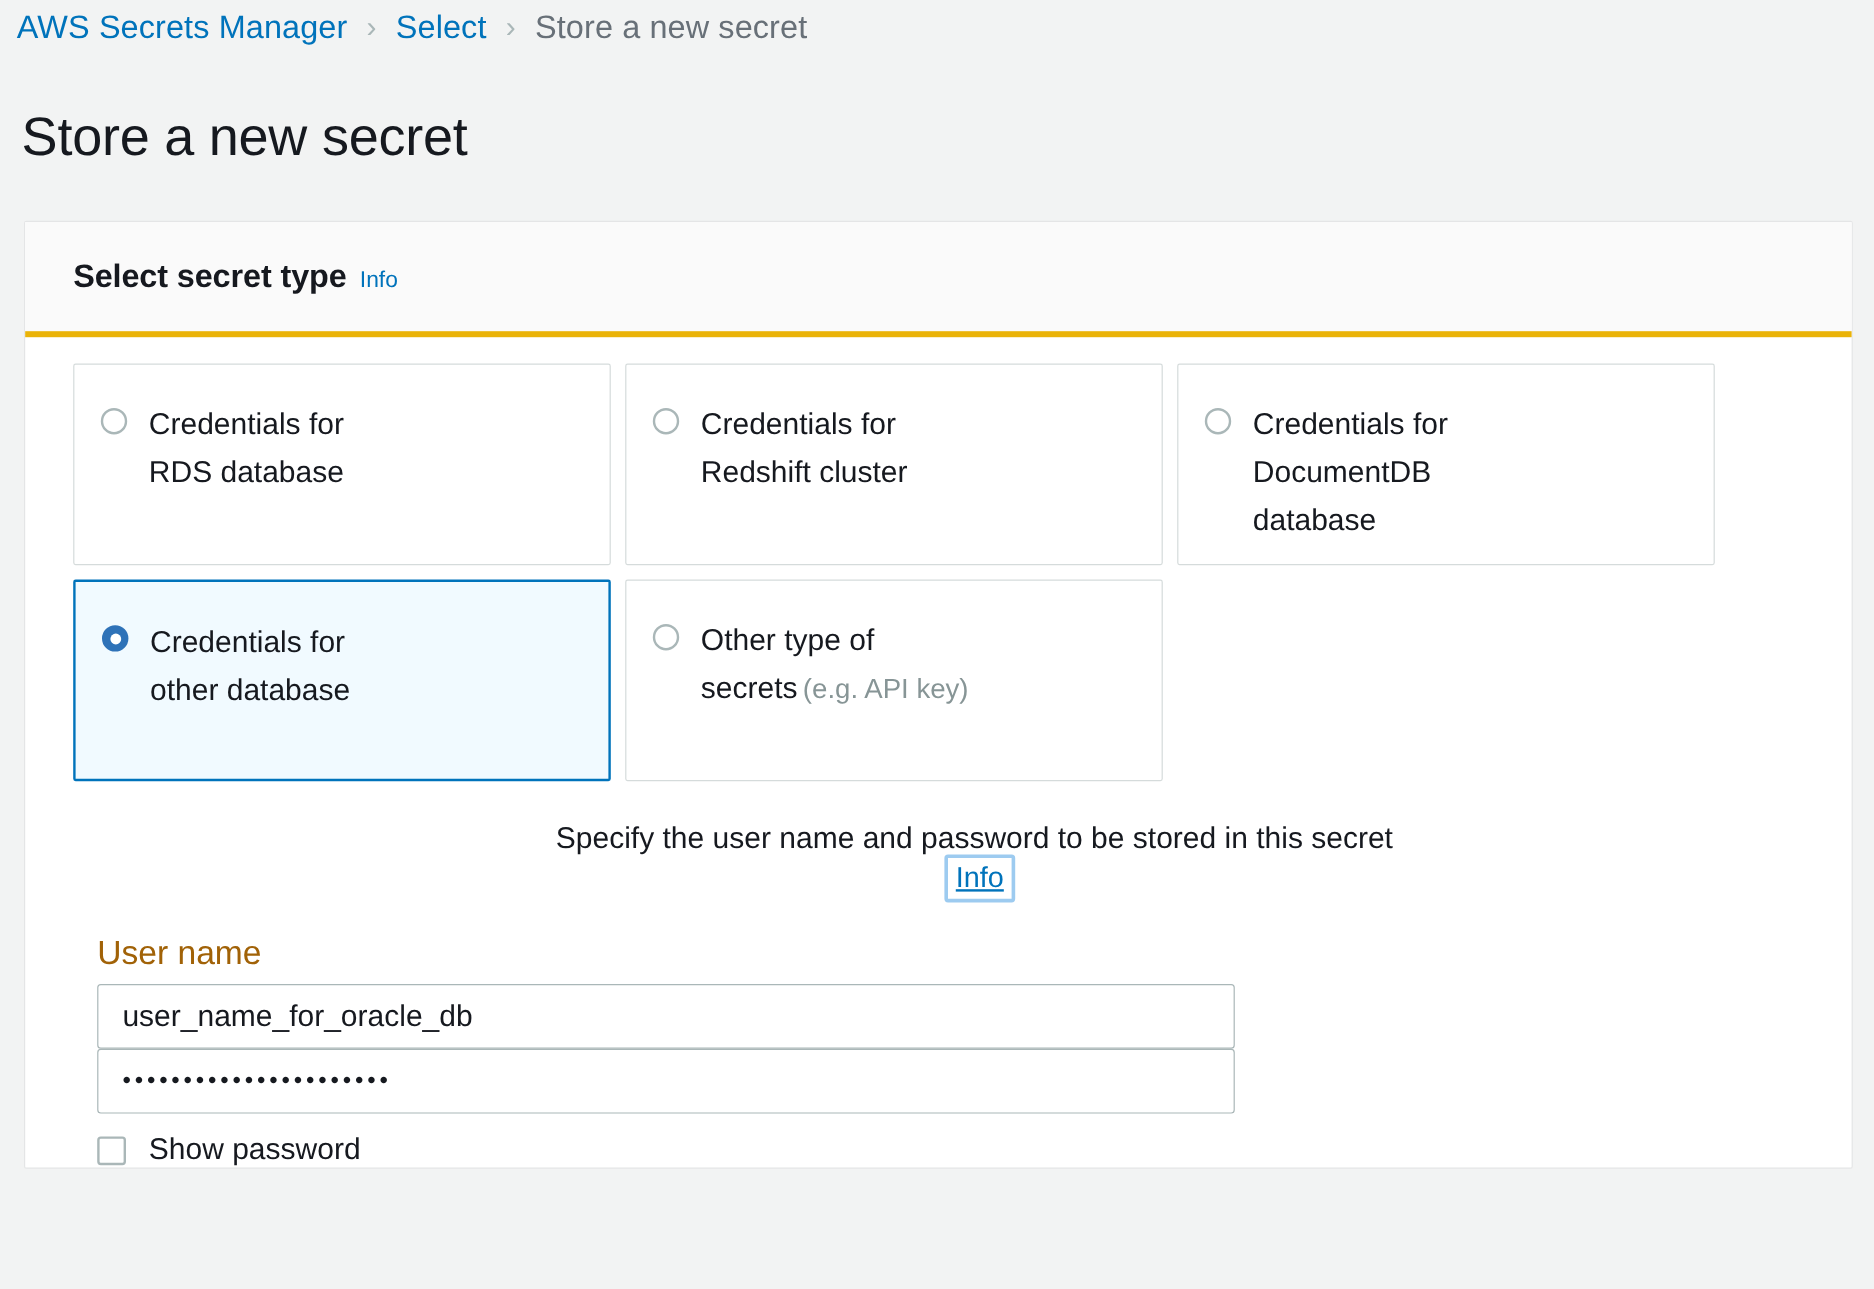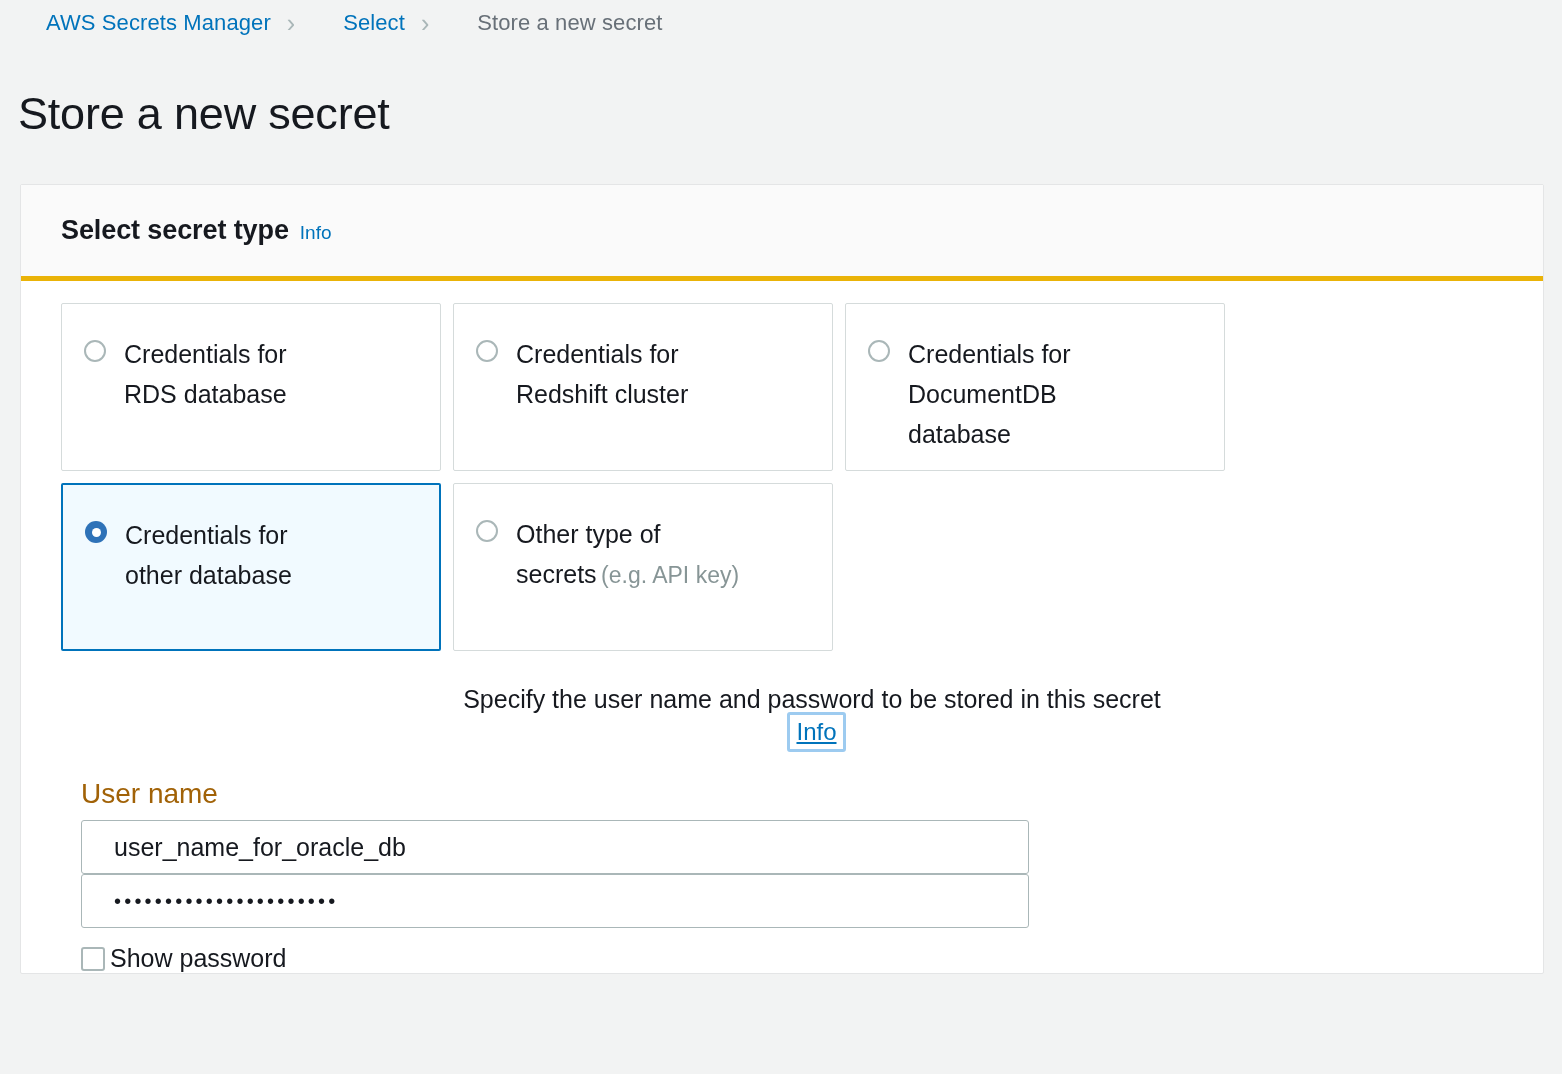--- a/index.html
+++ b/index.html
@@ -17,25 +17,24 @@
 
   
   .breadcrumb {
     display: flex;
     align-items: center;
     padding: 8px 0 0 14px;
     height: 38px;
     box-sizing: border-box;
   }
   .crumb {
-    font-size: 22px;
+    font-size: 27px;
     color: #0073bb;
     white-space: nowrap;
     letter-spacing: 0.1px;
-    margin-left: 32px;
   }
   .crumb.current {
     color: #687078;
   }
   .crumb-sep {
     color: #aab7b8;
     font-size: 25px;
     margin: 0 16px;
     line-height: 1;
     font-weight: 300;
@@ -83,21 +82,21 @@
 
   
   .tile-grid {
     display: flex;
     flex-wrap: wrap;
     gap: 12px;
     padding: 0 0 0 40px;
     width: 1370px;
   }
   .tile {
-    width: 380px;
+    width: 448px;
     height: 168px;
     box-sizing: border-box;
     border: 1px solid #d5dbdb;
     background: #ffffff;
     border-radius: 2px;
     display: flex;
     align-items: flex-start;
     padding: 30px 20px 0 22px;
   }
   .tile.selected {
@@ -184,21 +183,21 @@
   .text-input {
     width: 948px;
     height: 54px;
     box-sizing: border-box;
     border: 1px solid #aab7b8;
     border-radius: 3px;
     background: #ffffff;
     font-size: 25px;
     color: #16191f;
     font-family: "Liberation Sans", sans-serif;
-    padding: 0 32px;
+    padding: 0 20px;
     display: flex;
     align-items: center;
   }
   .password-dots {
     font-size: 20px;
     letter-spacing: 3.2px;
     color: #16191f;
     line-height: 1;
   }
 
@@ -212,21 +211,21 @@
     height: 24px;
     box-sizing: border-box;
     border: 2px solid #aab7b8;
     border-radius: 3px;
     background: #ffffff;
     flex: 0 0 auto;
   }
   .checkbox-label {
     font-size: 25px;
     color: #16191f;
-    margin-left: 5px;
+    margin-left: 19px;
   }
 </style>
 </head>
 <body>
 
 <nav class="breadcrumb">
   <span class="crumb">AWS Secrets Manager</span>
   <span class="crumb-sep">›</span>
   <span class="crumb">Select</span>
   <span class="crumb-sep">›</span>

